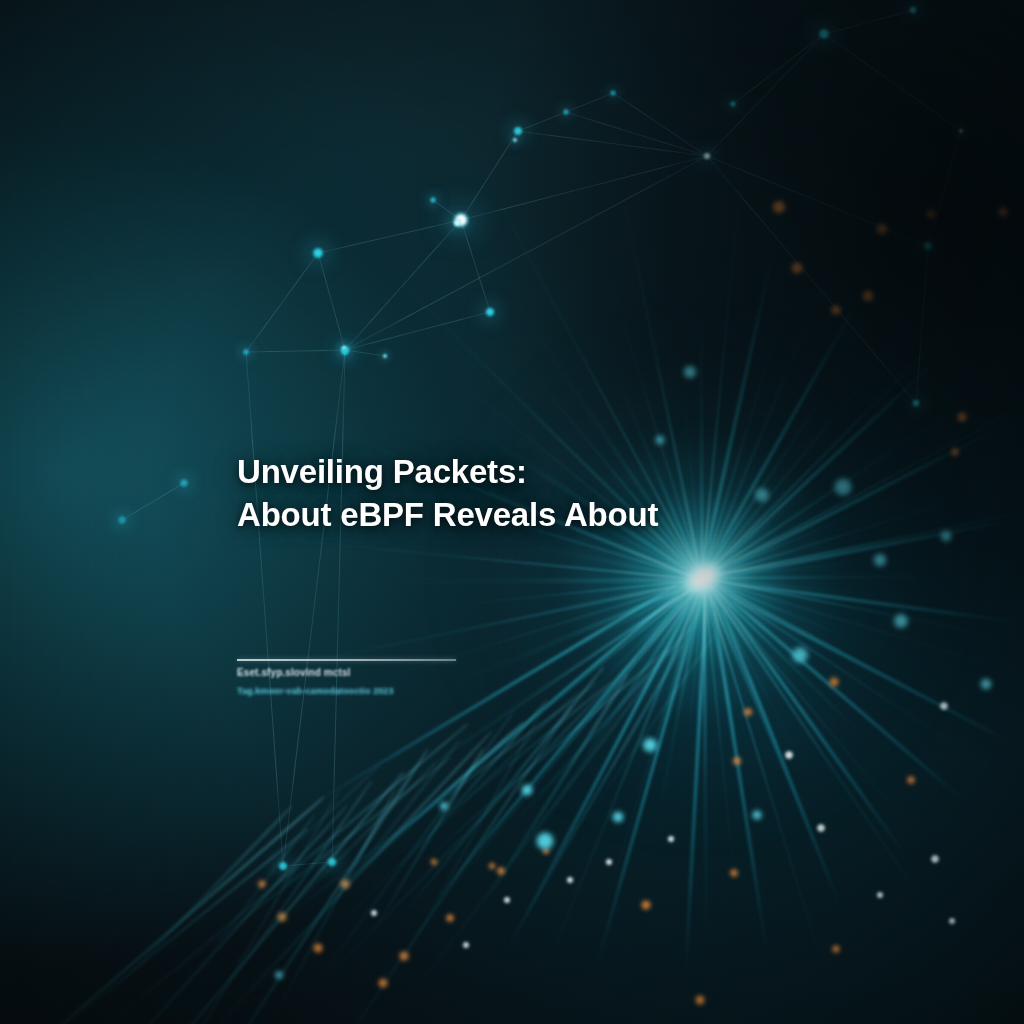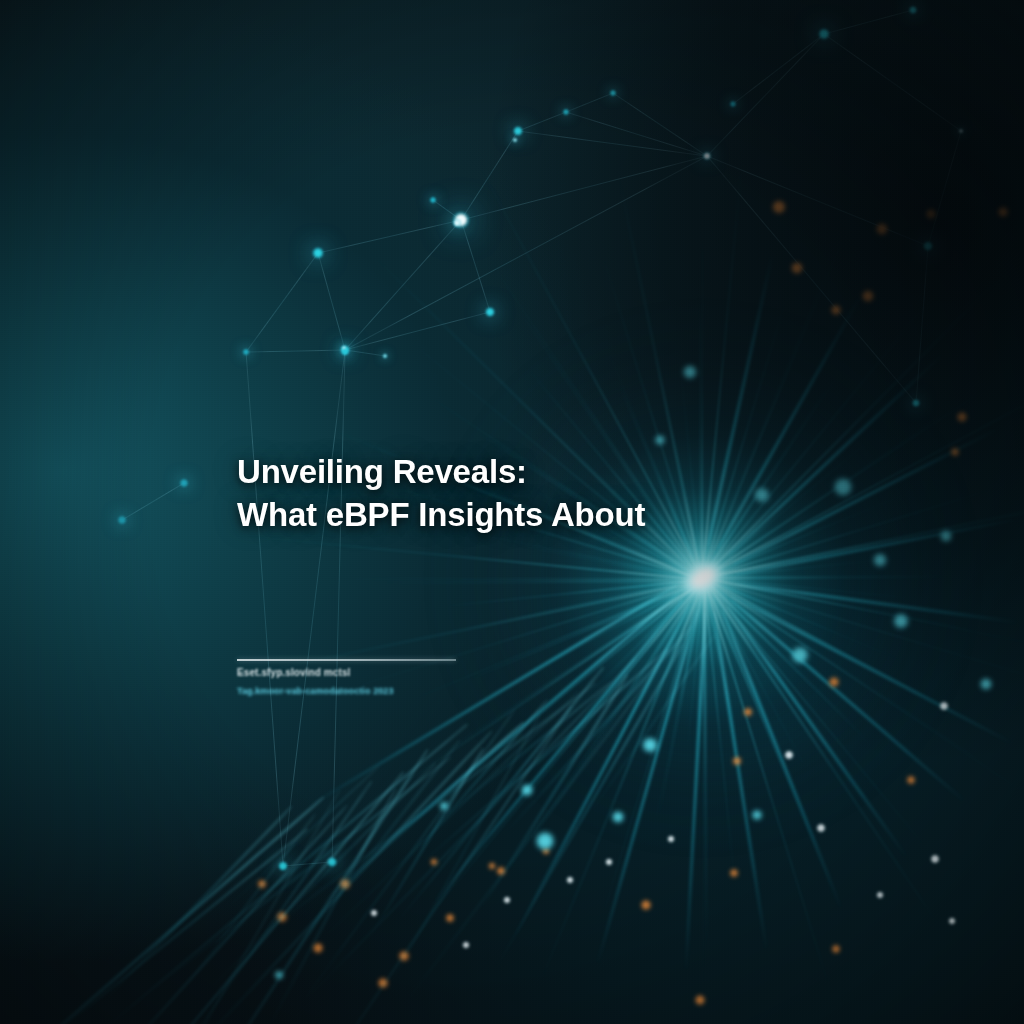--- a/index.html
+++ b/index.html
@@ -422,22 +422,22 @@
       <div class="trail" style="position: absolute; left: 340px; top: 790px; width: 490px; height: 1.6px; transform: rotate(120deg) translateY(-50%); transform-origin: 0px 0px; background: linear-gradient(90deg, rgba(120, 235, 252, 0.8) 0%, rgba(50, 195, 222, 0.45) 45%, rgba(30, 140, 168, 0) 100%); filter: blur(1.5px); opacity: 0.18;"></div>
       <div class="trail" style="position: absolute; left: 316px; top: 813px; width: 223px; height: 2.3px; transform: rotate(127deg) translateY(-50%); transform-origin: 0px 0px; background: linear-gradient(90deg, rgba(120, 235, 252, 0.8) 0%, rgba(50, 195, 222, 0.45) 45%, rgba(30, 140, 168, 0) 100%); filter: blur(1.5px); opacity: 0.27;"></div>
       <div class="trail" style="position: absolute; left: 292px; top: 806px; width: 276px; height: 3px; transform: rotate(134deg) translateY(-50%); transform-origin: 0px 0px; background: linear-gradient(90deg, rgba(120, 235, 252, 0.8) 0%, rgba(50, 195, 222, 0.45) 45%, rgba(30, 140, 168, 0) 100%); filter: blur(1.5px); opacity: 0.36;"></div>
       <div class="trail" style="position: absolute; left: 308px; top: 829px; width: 329px; height: 1.6px; transform: rotate(141deg) translateY(-50%); transform-origin: 0px 0px; background: linear-gradient(90deg, rgba(120, 235, 252, 0.8) 0%, rgba(50, 195, 222, 0.45) 45%, rgba(30, 140, 168, 0) 100%); filter: blur(1.5px); opacity: 0.45;"></div>
     </div>
 
   <div class="bg-darkright"></div>
   <div class="bg-vignette"></div>
 
   <div class="text-block">
-    <div class="headline">Unveiling Reveals:</div>
-    <div class="headline">What eBPF Insights About</div>
+    <div class="headline">Unveiling Packets:</div>
+    <div class="headline">About eBPF Reveals About</div>
   </div>
 
   <div class="divider"></div>
 
   <div class="meta">
     <div class="meta-line meta-primary">Eset.sfyp.slovind mctsl</div>
     <div class="meta-line meta-secondary">Tag.kmoor-vab-camodatooctio 2023</div>
   </div>
 
   <div class="grain"></div>

